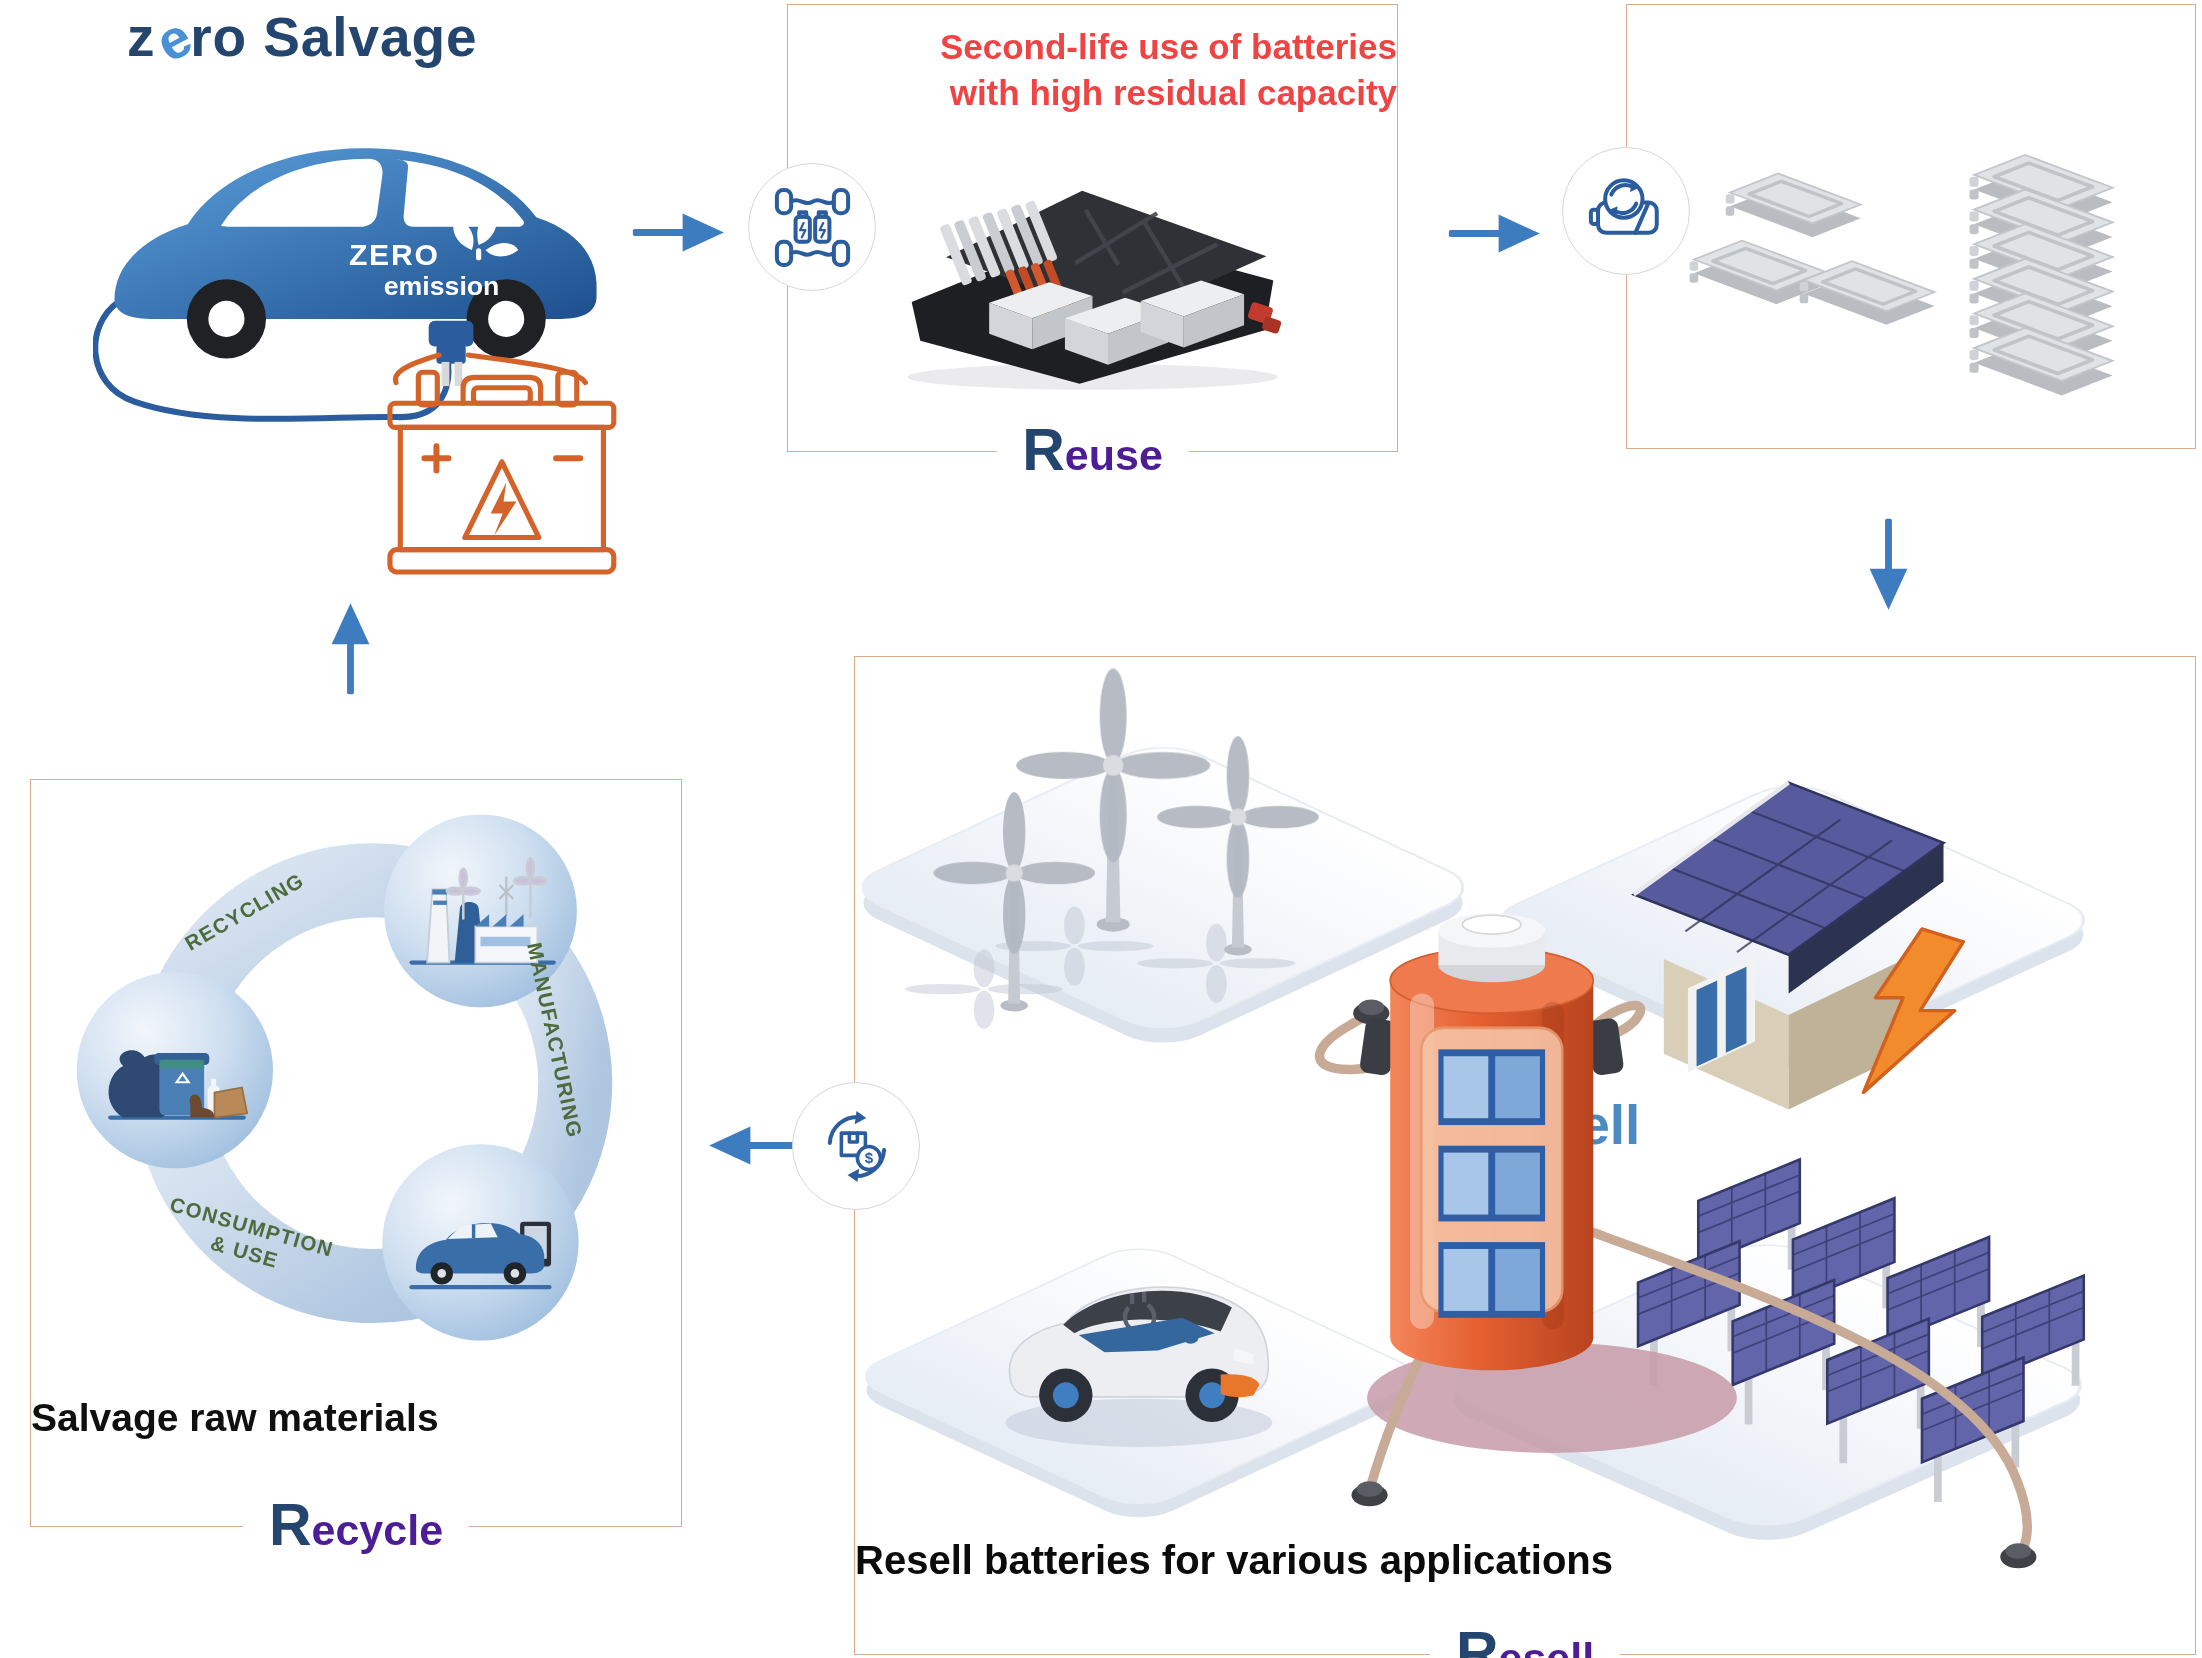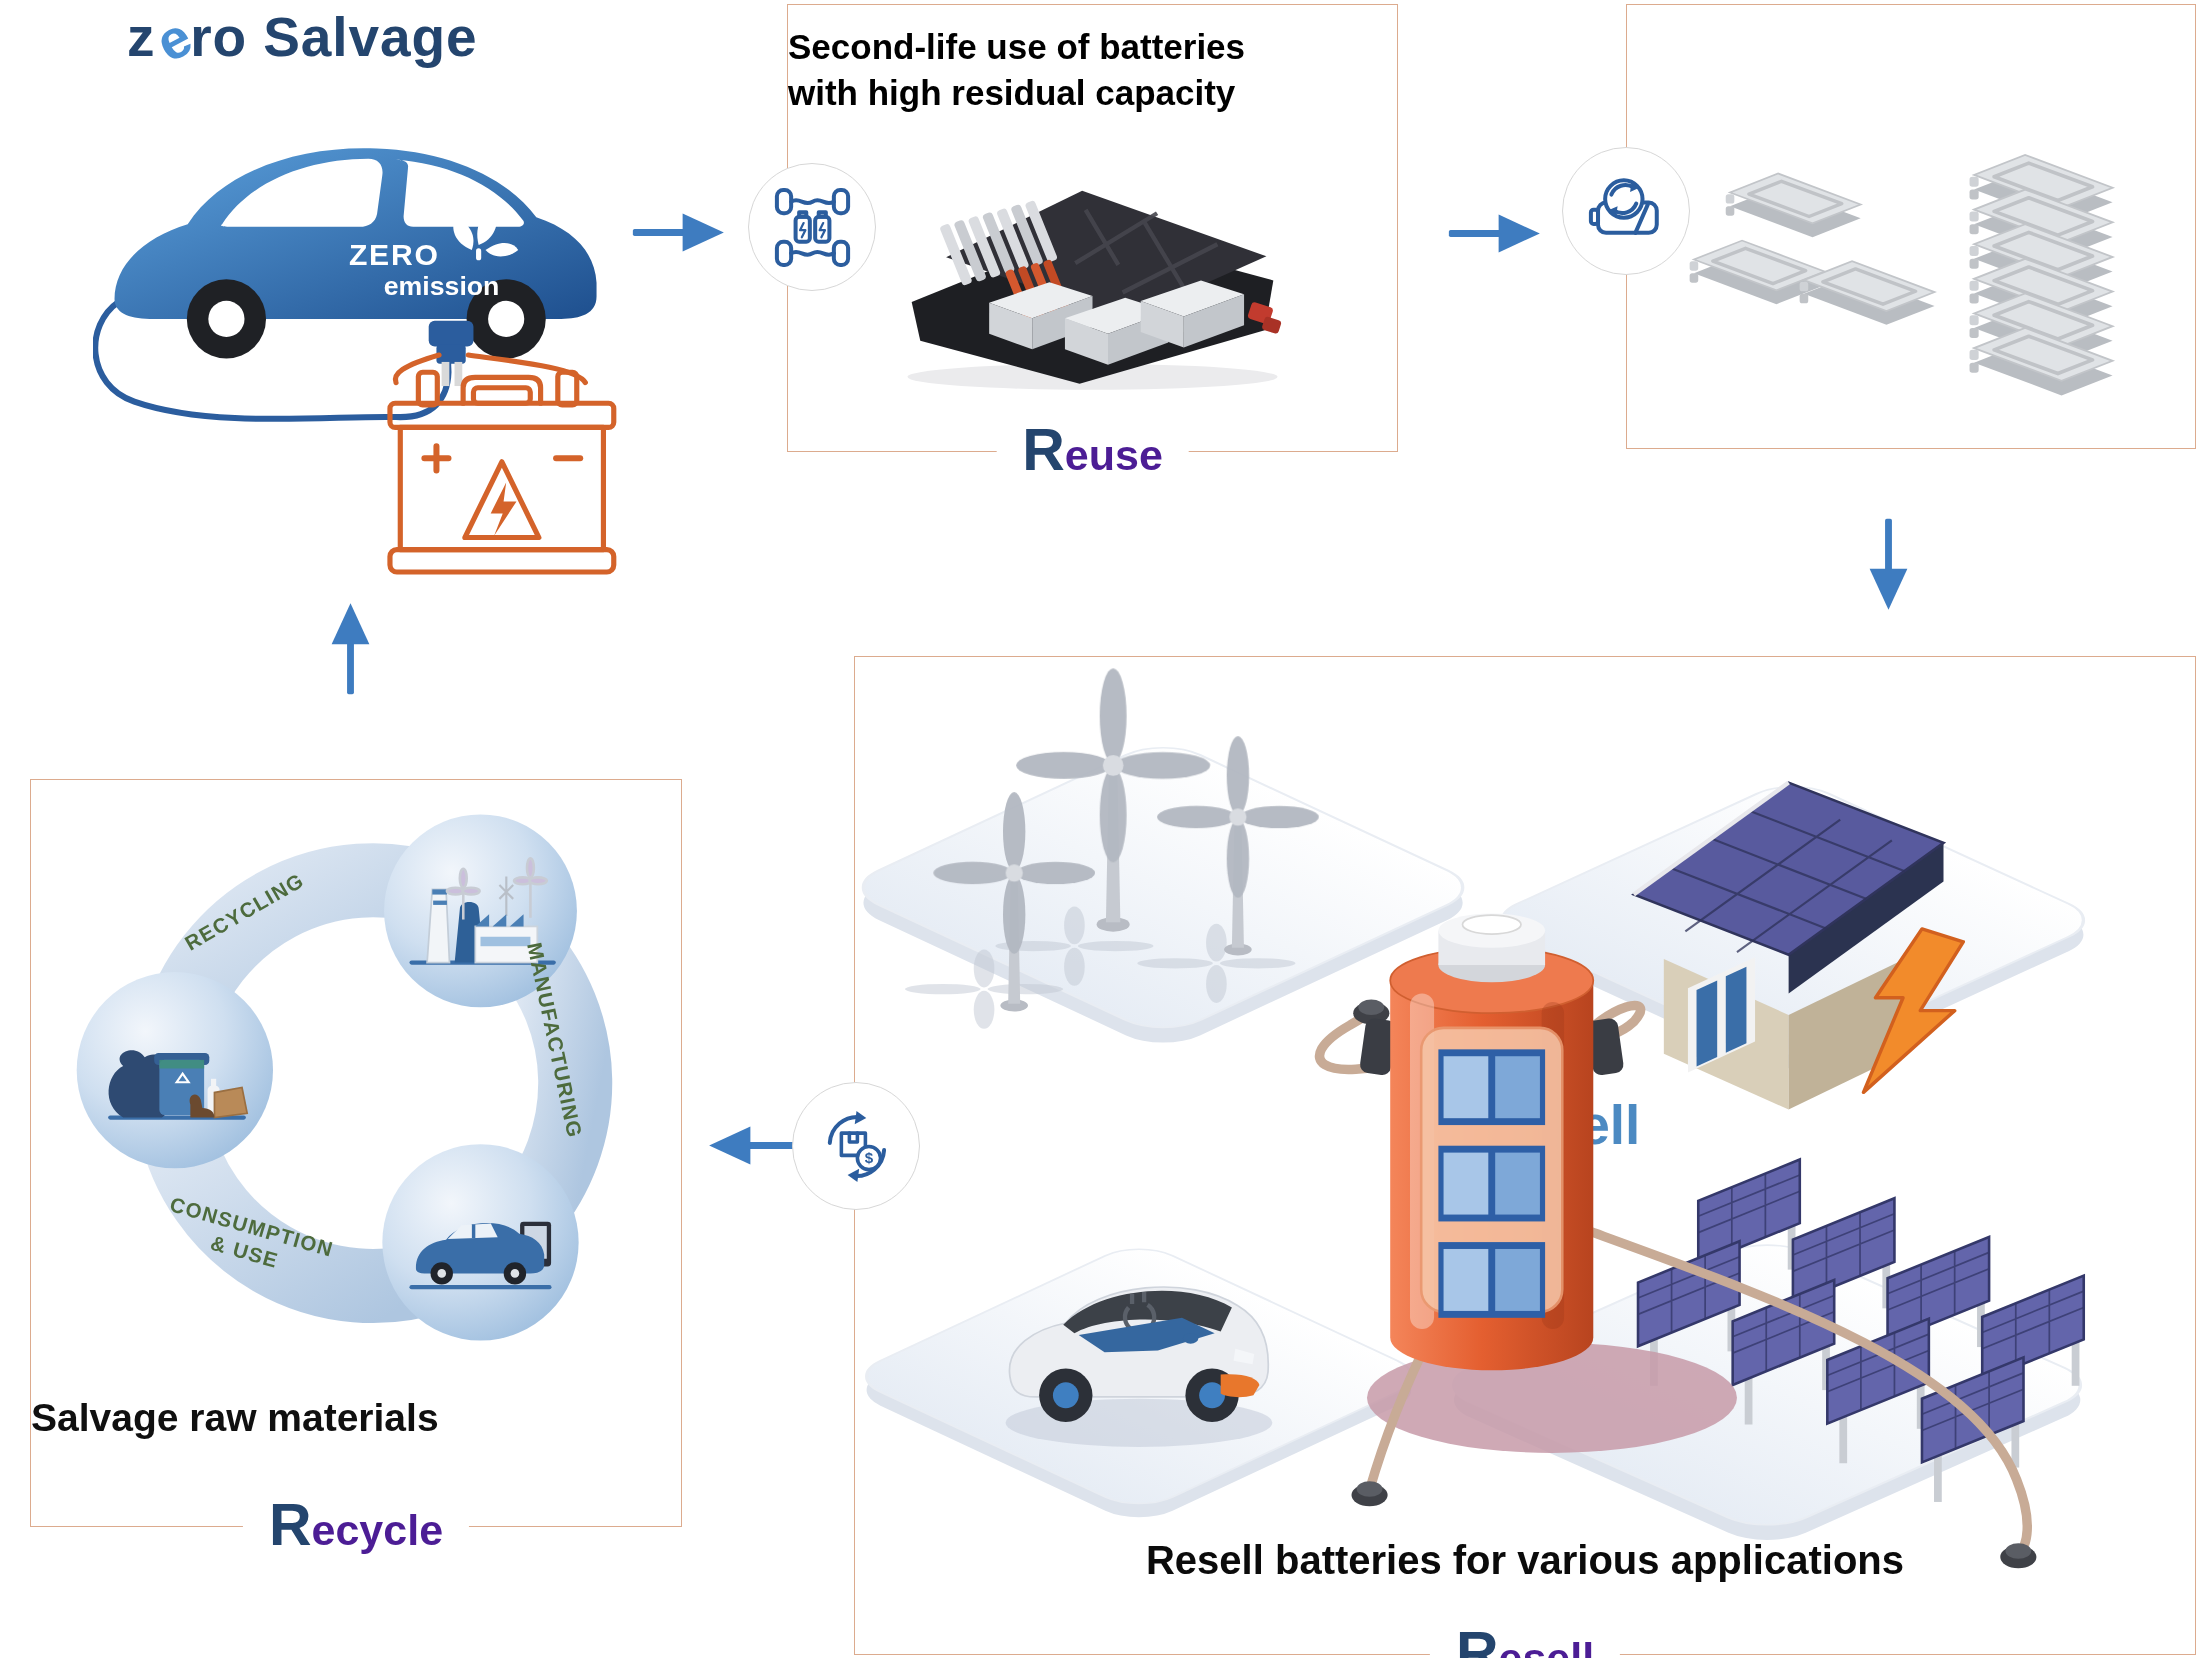--- a/index.html
+++ b/index.html
@@ -10,26 +10,26 @@
   .logo-title{position:absolute;left:127px;top:5.2px;font-size:55px;font-weight:700;color:#24456e;letter-spacing:0.9px;white-space:nowrap;}
   .logo-title .mark{display:inline-block;color:#4a90d4;font-weight:700;transform:rotate(-28deg) translateY(2.6px);margin:0 1.7px;}
 
   
   .stage-box{position:absolute;border:1.7px solid #dcab8e;background:#fff;}
   .box-reuse{left:787px;top:4.3px;width:609px;height:446px;}
   .box-refab{left:1626px;top:4.3px;width:568px;height:443px;}
   .box-resell{left:854px;top:656px;width:1340px;height:997px;}
   .box-recycle{left:30px;top:779px;width:650px;height:746px;}
 
-  .box-caption{position:absolute;top:19px;left:0;width:100%;text-align:left;font-size:35px;line-height:1.32;font-weight:600;color:#000000;}
+  .box-caption{position:absolute;top:19px;left:0;width:100%;text-align:right;font-size:35px;line-height:1.32;font-weight:600;color:#ef4444;}
   .stage-label{position:absolute;left:50%;bottom:-34px;transform:translateX(-50%);background:#fff;padding:0 26px;white-space:nowrap;line-height:69px;height:69px;}
   .stage-label .init{font-size:59px;font-weight:600;color:#24456e;}
   .stage-label .rest{font-size:43px;font-weight:600;color:#4c1d95;}
 
-  .resell-caption{position:absolute;bottom:71px;left:0;width:100%;text-align:center;font-size:40px;font-weight:700;color:#0b0b0b;}
+  .resell-caption{position:absolute;bottom:71px;left:0;width:100%;font-size:40px;font-weight:700;color:#0b0b0b;}
   .recycle-caption{position:absolute;bottom:86px;left:0;width:100%;text-align:left;font-size:39px;font-weight:600;color:#101010;}
 
   
   .conn-circle{position:absolute;width:126px;height:126px;border-radius:50%;background:#fff;border:1.7px solid #d7d7d7;display:flex;align-items:center;justify-content:center;}
   #conn-reuse{left:748px;top:163px;}
   #conn-refab{left:1562px;top:147px;}
   #conn-resell{left:792px;top:1082px;}
 
   .arrow{position:absolute;width:103px;height:103px;}
 

